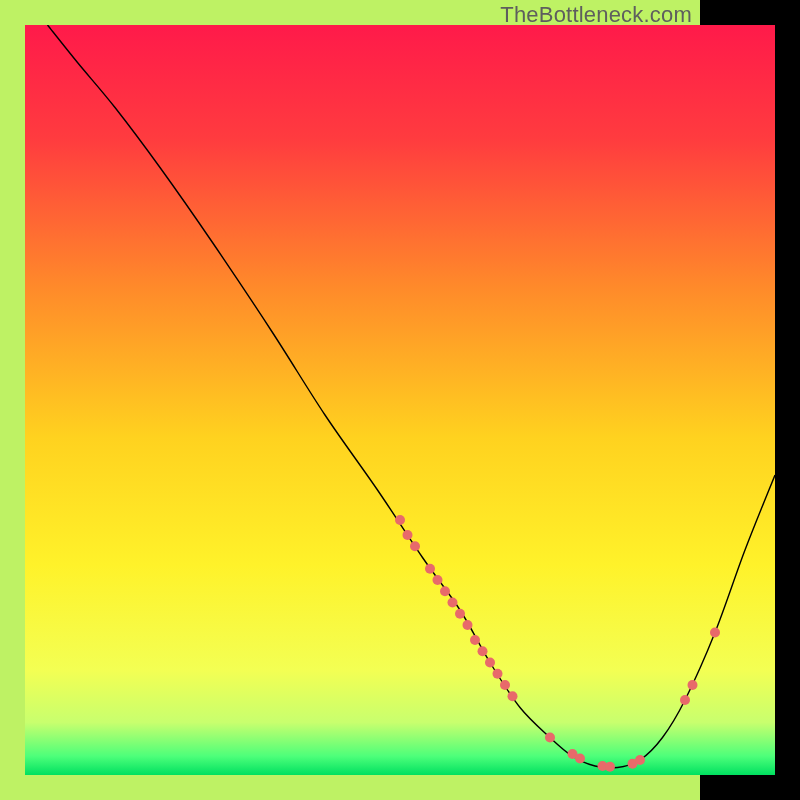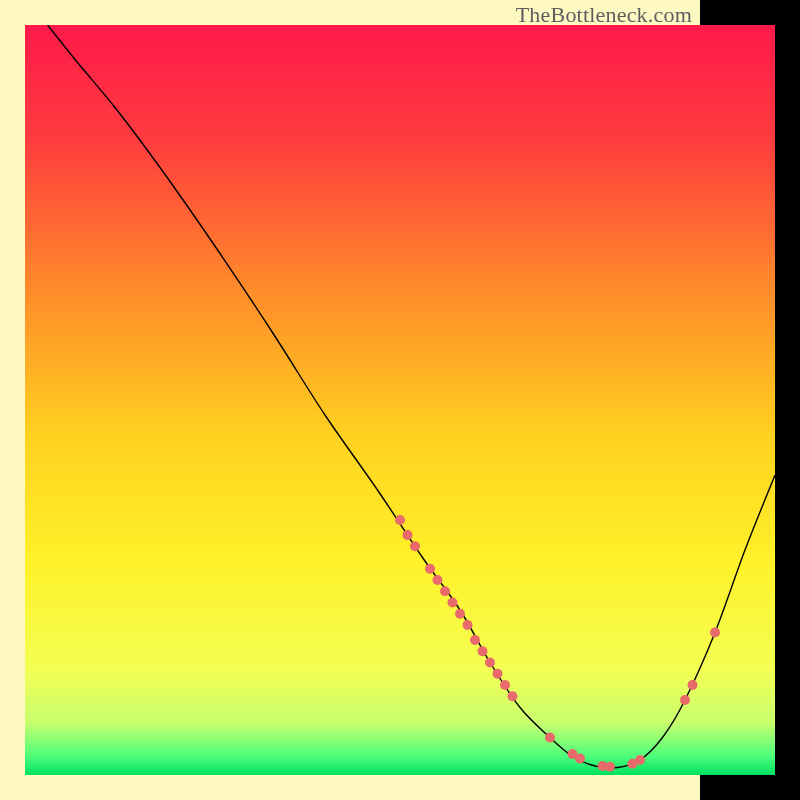--- a/index.html
+++ b/index.html
@@ -8,22 +8,21 @@
     width: 800px;
     height: 800px;
     background: #000;
     font-family: Arial, Helvetica, sans-serif;
     overflow: hidden;
   }
   .frame {
     position: relative;
     width: 700px;
     height: 800px;
-    background: #fef9c3;
-    font-family: Liberation Serif, serif;
+    background: #bef264;
   }
   .watermark {
     position: absolute;
     top: 2px;
     right: 8px;
     color: #5e5e5e;
     font-size: 22px;
     font-weight: 500;
     z-index: 10;
     letter-spacing: 0.2px;

